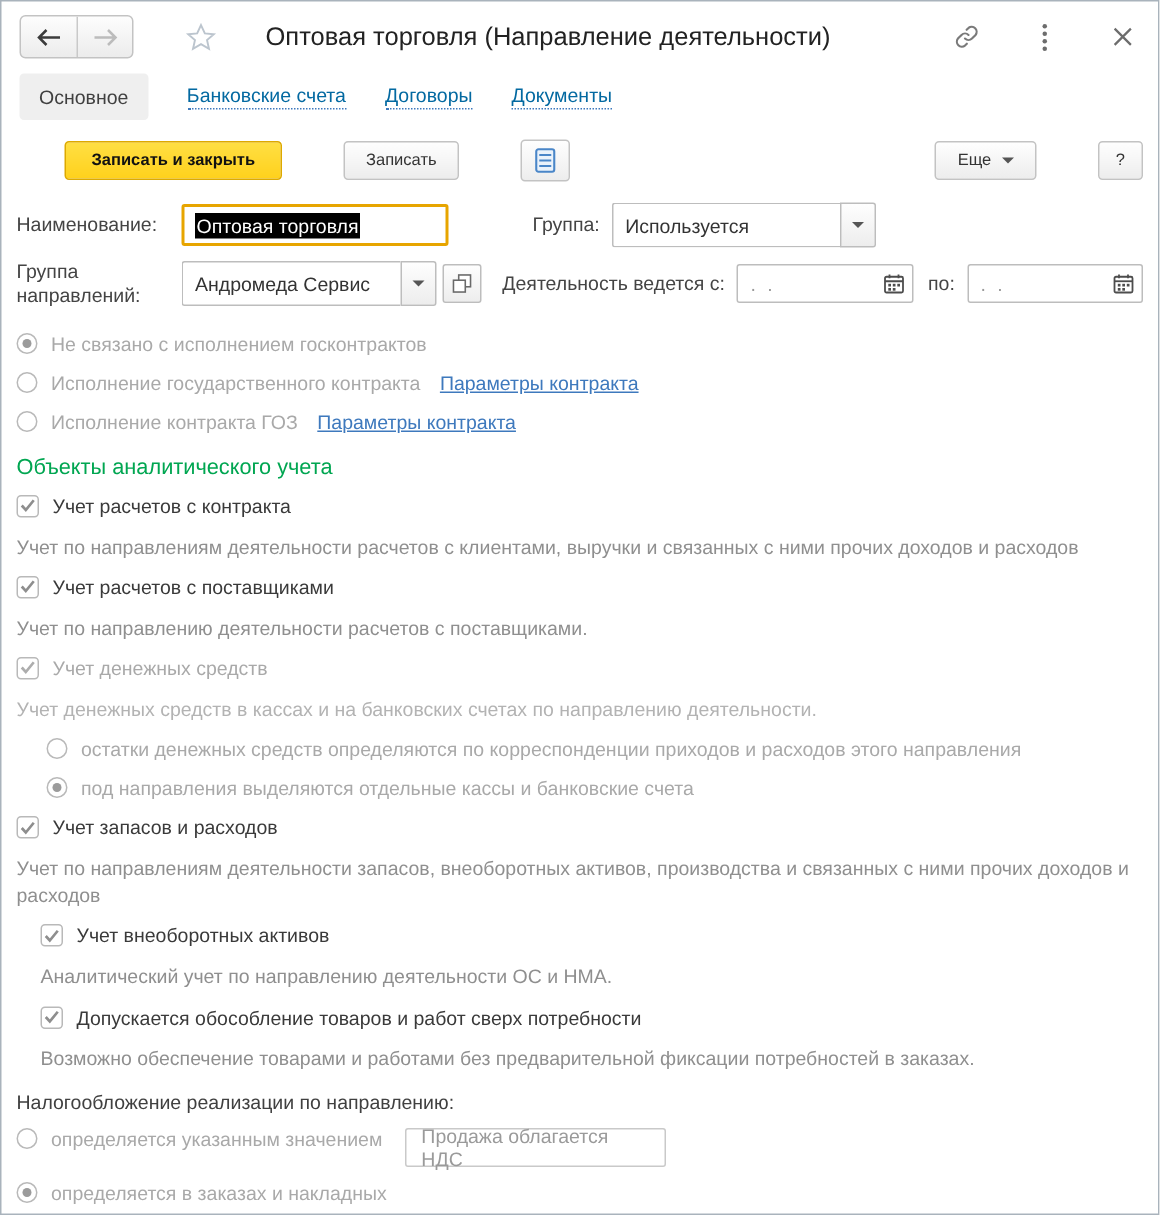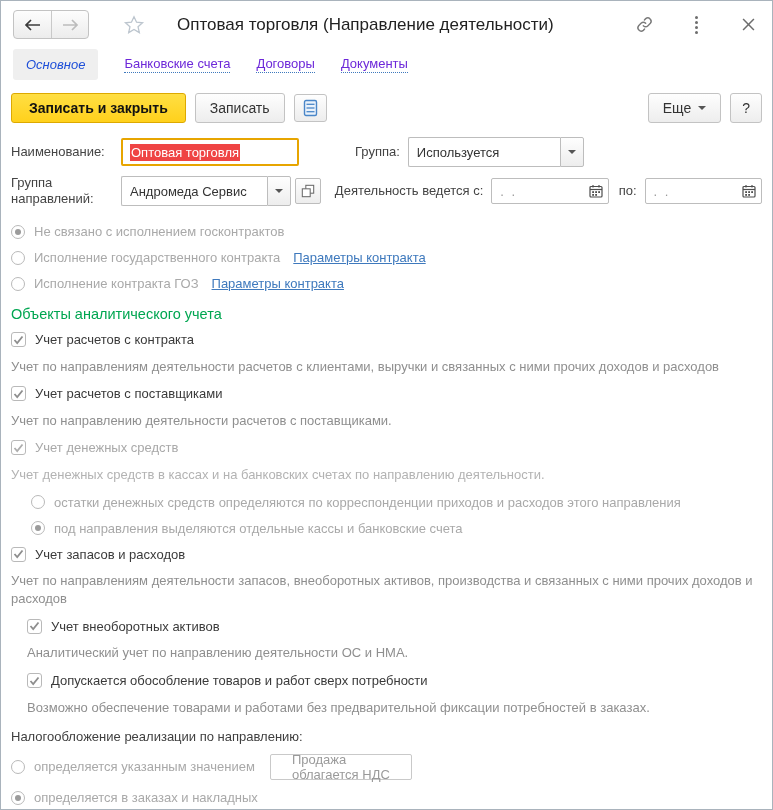--- a/index.html
+++ b/index.html
@@ -17,85 +17,85 @@
   .nav-btn + .nav-btn { border-left:1px solid #c9c9c9; }
   .star-wrap { margin-left:6px; display:flex; align-items:center; }
   .title { font-size:17px; color:#222; margin-left:4px; white-space:nowrap; }
   .spacer { flex:1; }
   .tb-icon { display:flex; align-items:center; justify-content:center; width:24px; height:24px; cursor:pointer; }
   .kebab { display:flex; flex-direction:column; gap:2px; align-items:center; }
   .kebab i { width:3px; height:3px; border-radius:50%; background:#6d6d6d; }
 
   
   .tabs { display:flex; align-items:center; padding:6px 12px 10px 12px; gap:26px; }
-  .tab-active { background:#efefef; border-radius:3px; padding:8px 13px; color:#1d4ed8; cursor:default;font-style:italic; }
-  .tab-link { color:#6d28d9; text-decoration:none; border-bottom:1px dotted #3e79bd;
+  .tab-active { background:#efefef; border-radius:3px; padding:8px 13px; color:#404040; cursor:default; }
+  .tab-link { color:#0369a1; text-decoration:none; border-bottom:1px dotted #3e79bd;
               padding-bottom:1px; cursor:pointer; }
 
   
   .toolbar { display:flex; align-items:center; padding:3px 10px 8px 10px; gap:9px; }
-  .btn { font-family:inherit; font-size:14px; color:#333; padding:6px 14px;
+  .btn { font-family:inherit; font-size:11px; color:#333; padding:6px 14px;
          background:linear-gradient(#fefefe,#ededed); border:1px solid #c3c3c3;
-         border-radius:3px; cursor:pointer; display:flex; align-items:center; gap:7px; }
+         border-radius:3px; cursor:pointer; display:flex; align-items:center; gap:7px;margin-left:32px; }
   .btn-primary { background:linear-gradient(#ffdf43,#ffd11c); border:1px solid #dda900;
                  font-weight:bold; color:#111; padding:6px 17px; }
   .btn-iconic { padding:4px 8px; }
   .btn-help { padding:6px 11px; }
   .caret { width:0; height:0; border-left:4px solid transparent; border-right:4px solid transparent;
            border-top:4px solid #555; display:inline-block; }
 
   
   .form { padding:2px 10px 0 10px; flex:1; }
   .frow { display:flex; align-items:center; margin:4px 0; }
   .flabel { width:110px; color:#444; flex:none; line-height:1.25; }
   .flabel-auto { width:auto; margin-right:8px; }
 
   .inputbox { height:26px; border:1px solid #bdbdbd; border-radius:2px; background:#fff;
               display:flex; align-items:center; padding:0 7px; color:#333; }
   .inputbox.focused { border:2px solid #e7a500; height:28px; }
-  .sel { background:#ef4444; color:#fff; padding:1px 1px; }
+  .sel { background:#000000; color:#fff; padding:1px 1px; }
   .name-input { width:178px; }
 
   .combo { display:flex; align-items:stretch; height:30px; }
   .combo .val { border:1px solid #bdbdbd; border-right:none; border-radius:2px 0 0 2px;
                 background:#fff; display:flex; align-items:center; padding:0 8px; color:#333; }
   .combo .dd { width:24px; border:1px solid #bdbdbd; border-radius:0 2px 2px 0;
                background:linear-gradient(#fefefe,#ededed); display:flex; align-items:center;
                justify-content:center; cursor:pointer; }
   .status-combo .val { width:152px; }
   .group-combo .val { width:146px; }
   .sq-btn { width:26px; height:26px; margin-left:4px; border:1px solid #bdbdbd; border-radius:2px;
             background:linear-gradient(#fefefe,#ededed); display:flex; align-items:center;
             justify-content:center; cursor:pointer; }
 
   .datefield { width:118px; height:26px; border:1px solid #bdbdbd; border-radius:2px; background:#fff;
                display:flex; align-items:center; padding:0 5px 0 8px; cursor:text; }
   .datefield .ph { color:#9a9a9a; flex:1; letter-spacing:2px; }
 
   
-  .optrow { display:flex; align-items:center; gap:9px; margin:10px 0; min-height:16px; }
+  .optrow { display:flex; gap:9px; margin:10px 0; min-height:16px; }
   .radio { width:14px; height:14px; border:1px solid #b9b9b9; border-radius:50%; background:#fff;
            position:relative; flex:none; }
   .radio.on::after { content:""; position:absolute; left:3px; top:3px; right:3px; bottom:3px;
                      border-radius:50%; background:#9b9b9b; }
   .check { width:15px; height:15px; border:1px solid #b9b9b9; border-radius:3px; background:#fff;
            display:flex; align-items:center; justify-content:center; flex:none; }
   .gray-label { color:#a9a9a9; }
   .dark-label { color:#3a3a3a; }
   .ilink { color:#3e79bd; text-decoration:underline; cursor:pointer; margin-left:4px; }
   .desc { color:#8f8f8f; margin:9px 0; line-height:1.4; }
   .desc.lighter { color:#b3b3b3; }
   .ind1 { margin-left:20px; }
   .ind2 { margin-left:16px; }
 
   .section-green { color:#00a651; font-size:14.5px; margin:14px 0 4px 0; }
   .section-plain { color:#404040; margin:12px 0 4px 0; }
 
-  .tax-input { width:142px; height:26px; border:1px solid #c9c9c9; border-radius:2px;
-               display:flex; align-items:center; padding:0 21px; color:#9a9a9a; margin-left:6px; }
+  .tax-input { width:174px; height:26px; border:1px solid #c9c9c9; border-radius:2px;
+               display:flex; align-items:center; padding:0 10px; color:#9a9a9a; margin-left:6px; }
 </style>
 </head>
 <body>
 
 <div class="window">
 
   <div class="titlebar">
     <div class="nav-group">
       <button class="nav-btn">
         <svg width="17" height="12" viewBox="0 0 17 12">

